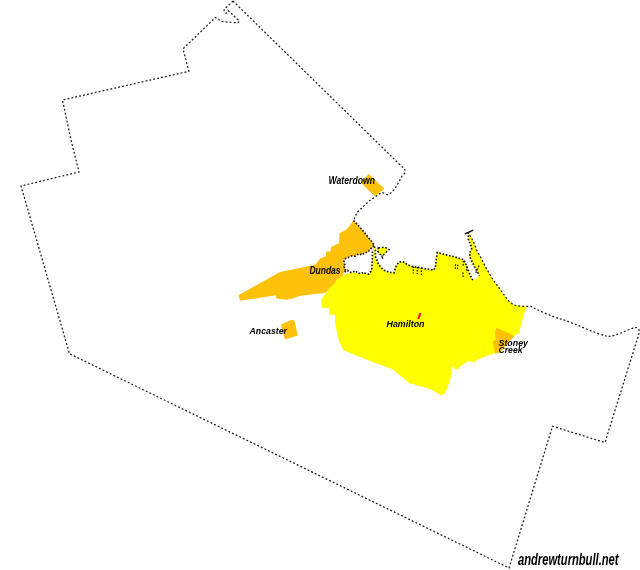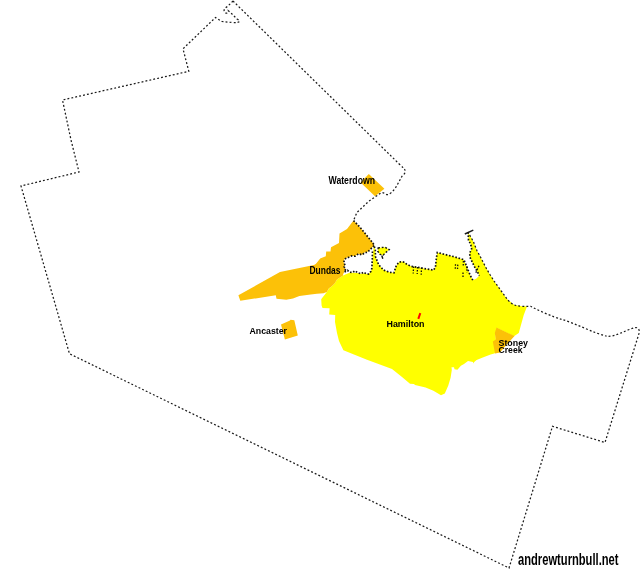--- a/index.html
+++ b/index.html
@@ -1,16 +1,16 @@
 <!DOCTYPE html>
 <html><head>
 <meta charset="utf-8">
 <style>
 html,body{margin:0;padding:0;background:#fff;}
-#map{width:524px;height:570px;position:relative;font-family:"Liberation Sans",sans-serif;}
+#map{width:524px;height:570px;position:relative;font-family:"Liberation Sans",sans-serif;font-style:italic;}
 text{font-family:"Liberation Sans",sans-serif;font-weight:bold;fill:#000;}
 </style>
 </head>
 <body>
 
 <div id="map">
 <svg width="640" height="570" viewBox="0 0 640 570">
 
 <rect x="0" y="0" width="640" height="570" fill="#ffffff"></rect>
 

